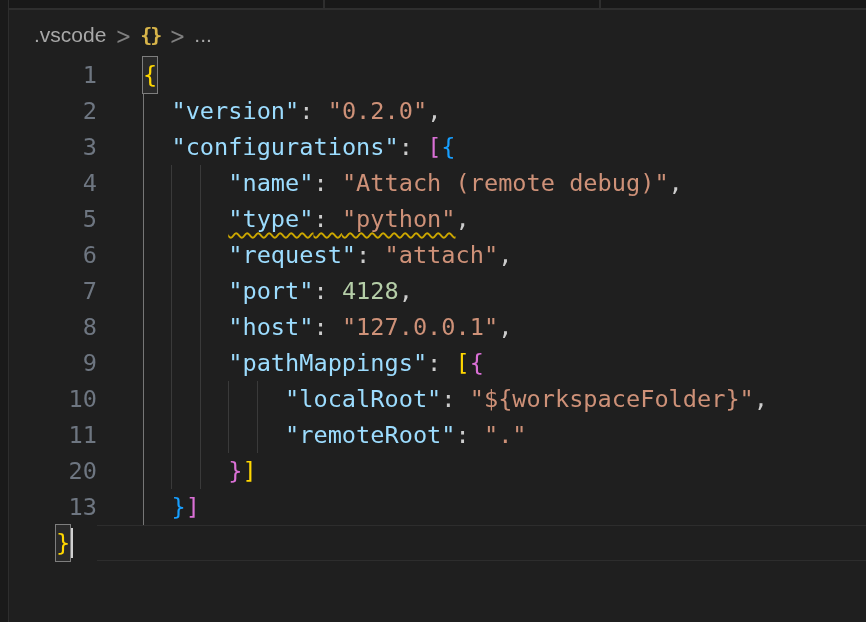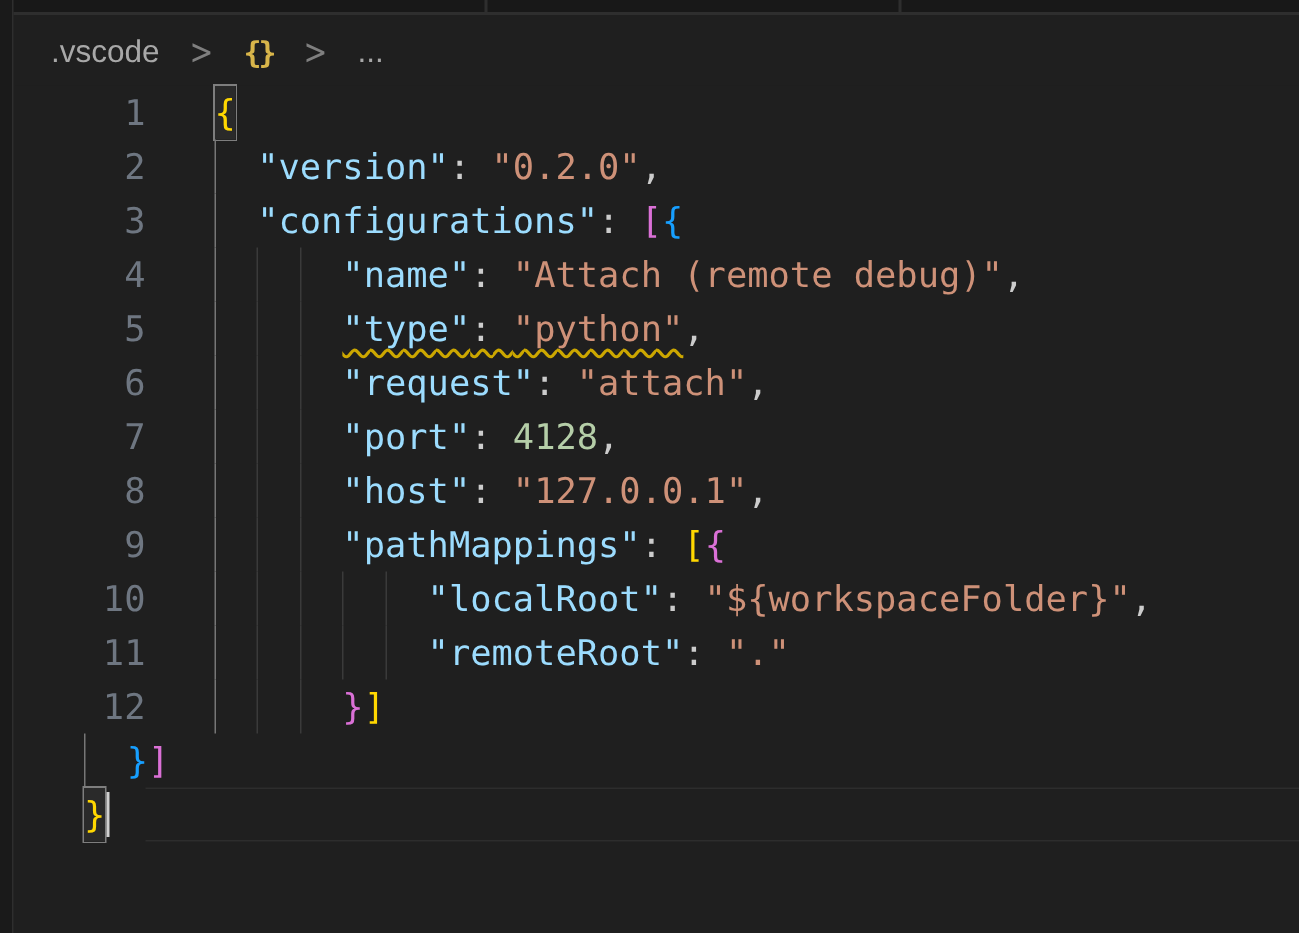--- a/index.html
+++ b/index.html
@@ -7,21 +7,21 @@
   .window{position:relative;width:866px;height:622px;background:var(--bg);font-family:"Liberation Sans",sans-serif}
 
   
   .tabstrip{position:absolute;left:0;top:0;width:100%;height:10px;background:var(--strip);border-bottom:2px solid var(--border);z-index:1}
   .tabdiv{position:absolute;top:0;width:2px;height:10px;background:var(--divider)}
 
   
   .rail{position:absolute;left:0;top:0;width:9px;height:100%;background:var(--railbg);border-right:1px solid var(--border);z-index:2}
 
   
-  .breadcrumb{position:absolute;left:10px;top:12px;right:0;height:45px;background:var(--bg);display:flex;align-items:center;padding-left:24px;gap:20px;font-size:21px;color:var(--crumb)}
+  .breadcrumb{position:absolute;left:10px;top:12px;right:0;height:45px;background:var(--bg);display:flex;align-items:center;padding-left:24px;gap:9px;font-size:21px;color:var(--crumb)}
   .crumb-sep{color:var(--crumb_dim);font-size:19px;transform:scaleY(1.25);font-family:"DejaVu Sans",sans-serif}
   .crumb-icon{color:var(--json_icon);font-family:"DejaVu Sans Mono",monospace;font-size:20px;font-weight:bold;letter-spacing:-2px}
 
   
   .editor{position:absolute;left:10px;top:57px;right:0;bottom:0;background:var(--bg)}
   .line{position:relative;display:flex;height:36px;font-family:"DejaVu Sans Mono",monospace;font-size:23.6px;line-height:36px}
   .gut{width:87px;flex:none;text-align:right;color:var(--gutter)}
   .line.current .gut{color:var(--gutter_active)}
   .line.current::before,.line.current::after{content:"";position:absolute;left:87px;right:0;height:1px;background:var(--linehl)}
   .line.current::before{top:0}
@@ -101,24 +101,25 @@
         </div>
         <div class="line">
           <span class="gut">10</span>
           <div class="code"><i class="guide active" style="left: calc(0ch + 46px);"></i><i class="guide" style="left: calc(2ch + 46px);"></i><i class="guide" style="left: calc(4ch + 46px);"></i><i class="guide" style="left: calc(6ch + 46px);"></i><i class="guide" style="left: calc(8ch + 46px);"></i><span class="tok ws">          </span><span class="tok key">"localRoot"</span><span class="tok pun">: </span><span class="tok str">"${workspaceFolder}"</span><span class="tok pun">,</span></div>
         </div>
         <div class="line">
           <span class="gut">11</span>
           <div class="code"><i class="guide active" style="left: calc(0ch + 46px);"></i><i class="guide" style="left: calc(2ch + 46px);"></i><i class="guide" style="left: calc(4ch + 46px);"></i><i class="guide" style="left: calc(6ch + 46px);"></i><i class="guide" style="left: calc(8ch + 46px);"></i><span class="tok ws">          </span><span class="tok key">"remoteRoot"</span><span class="tok pun">: </span><span class="tok str">"."</span></div>
         </div>
         <div class="line">
-          <span class="gut">12</span>
+          <span class="gut">20</span>
           <div class="code"><i class="guide active" style="left: calc(0ch + 46px);"></i><i class="guide" style="left: calc(2ch + 46px);"></i><i class="guide" style="left: calc(4ch + 46px);"></i><span class="tok ws">      </span><span class="tok b2">}</span><span class="tok b1">]</span></div>
         </div>
         <div class="line">
+          <span class="gut">13</span>
           <div class="code"><i class="guide active" style="left: calc(0ch + 46px);"></i><span class="tok ws">  </span><span class="tok b3">}</span><span class="tok b2">]</span></div>
         </div>
         <div class="line current">
           <div class="code"><span class="tok b1 boxed">}</span><span class="cursor" style="left: calc(1ch + 47px);"></span></div>
         </div>
       </div>
   </div>
 
 </div>
 

